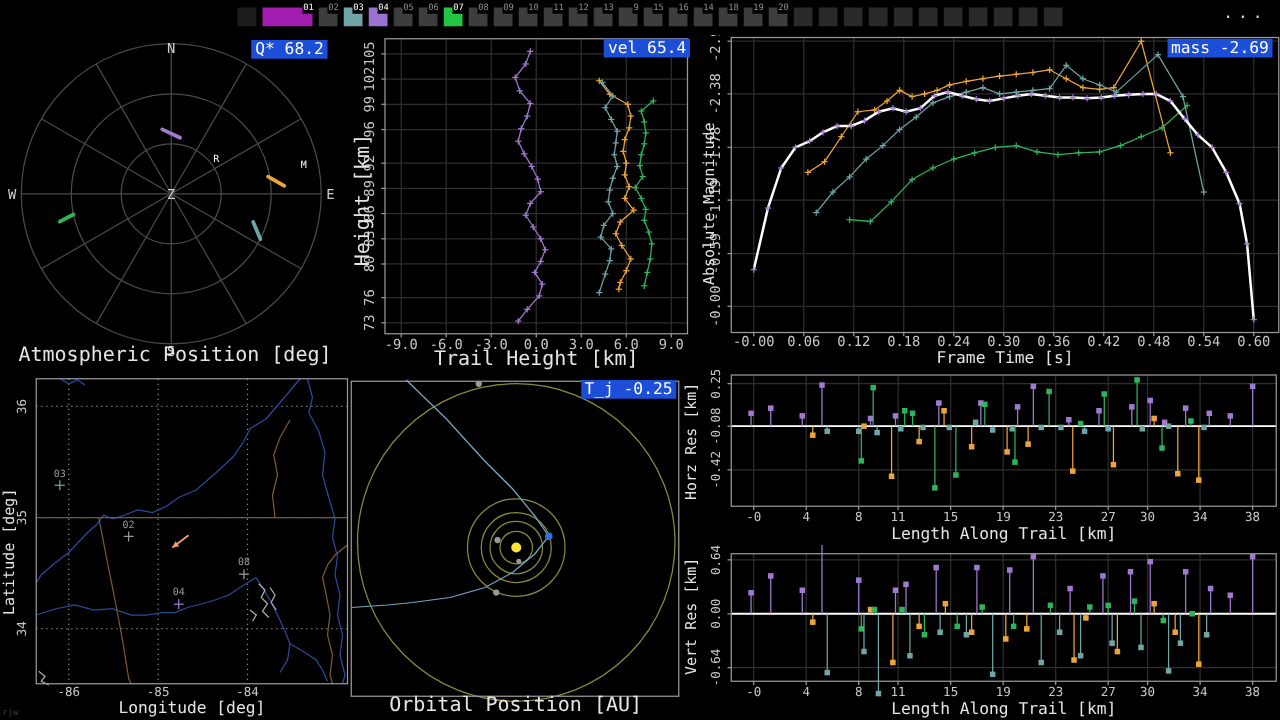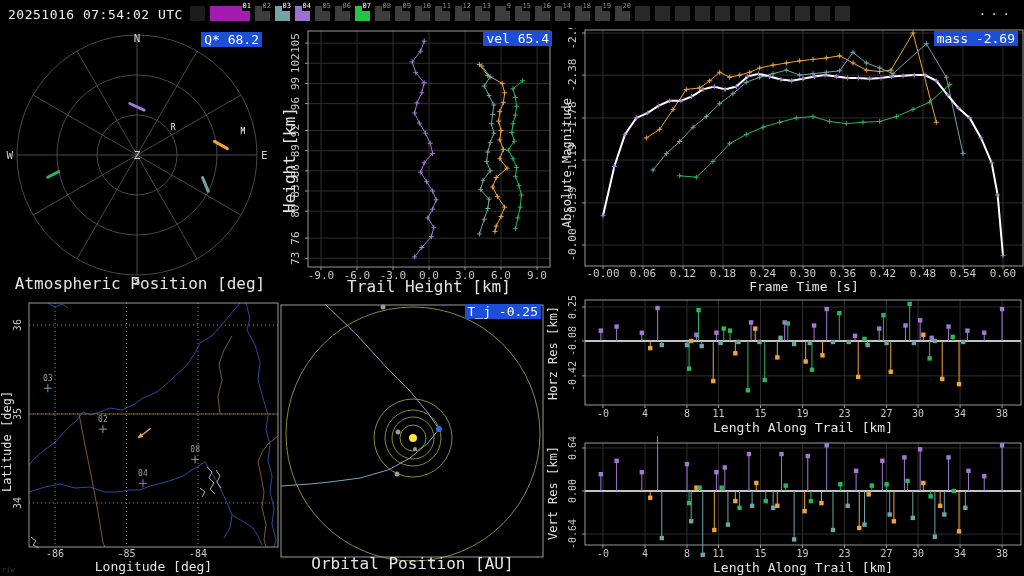--- a/index.html
+++ b/index.html
@@ -24,21 +24,20 @@
   .ylab{position:absolute;writing-mode:vertical-rl;transform:rotate(180deg);text-align:center;color:#e4e4e4;font-size:12px;z-index:2;}
   .big{font-size:16px;}
   #wm{position:absolute;left:2px;bottom:2px;font-size:7px;color:#3a3a3a;z-index:2;}
 </style>
 </head>
 <body>
 
 <div id="app">
 
   <div id="header">
-    <div id="ts">20251016 07:54:02 UTC</div>
     <div id="chips">
         <div class="chip blank"></div>
         <div class="chip active" style="background: #a21caf; padding-left: 25px;">
           <span class="num">01</span>
         </div>
         <div class="chip idle">
           <span class="num">02</span>
         </div>
         <div class="chip active" style="background: rgb(111, 165, 165);">
           <span class="num">03</span>

